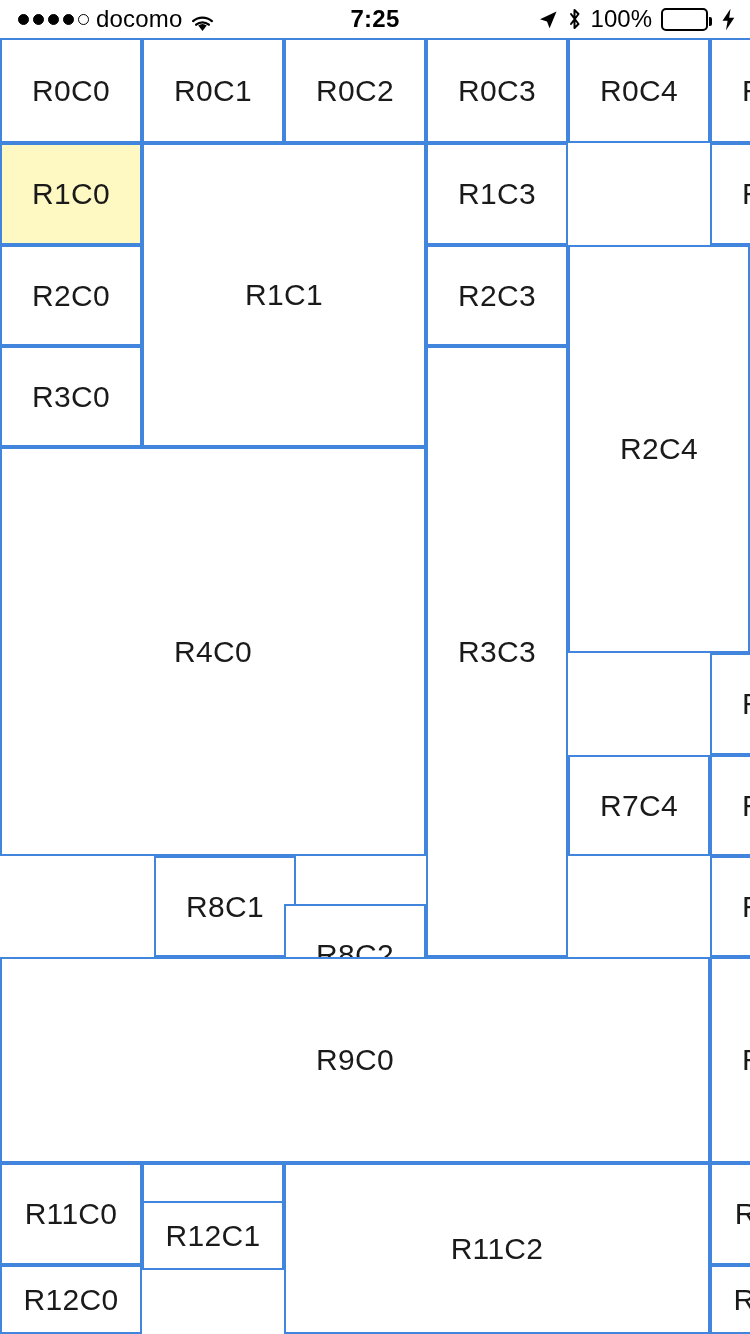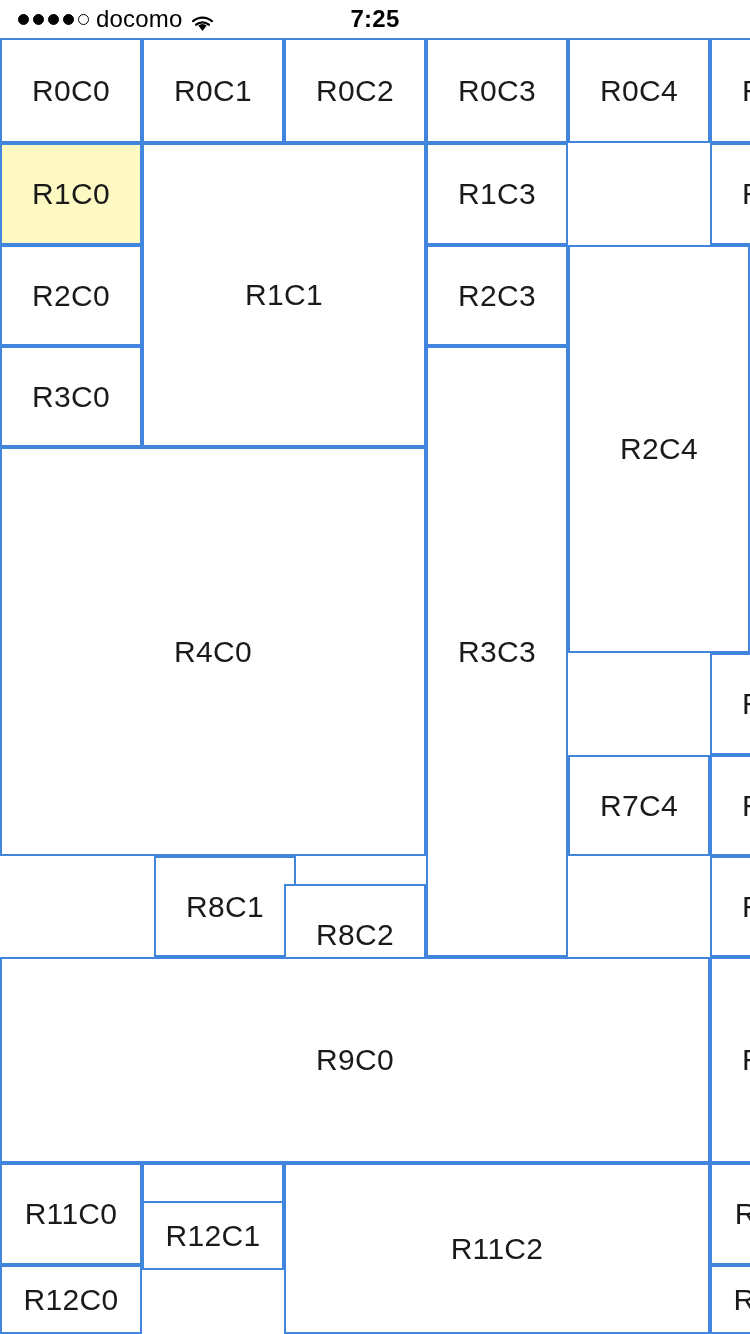--- a/index.html
+++ b/index.html
@@ -85,20 +85,41 @@
         <path d="M3.2 7.0 a15 15 0 0 1 19.6 0" stroke="#000" stroke-width="2.4" fill="none" stroke-linecap="round"></path>
         <path d="M6.4 10.7 a10.4 10.4 0 0 1 13.2 0" stroke="#000" stroke-width="2.4" fill="none" stroke-linecap="round"></path>
       </svg>
     </span>
   </div>
 
   <div id="status-center">
     <span>7:25</span>
   </div>
 
+  <div id="status-right">
+    <span class="loc-icon">
+      <svg viewBox="0 0 20 20" width="20" height="20">
+        <path d="M18.5 1.6 L2.0 9.2 L9.0 11.4 L11.6 18.3 Z" fill="#000"></path>
+      </svg>
+    </span>
+    <span class="bt-icon">
+      <svg viewBox="0 0 15 22" width="15" height="22">
+        <path d="M4 6 L11.5 16 L7.5 20 L7.5 2 L11.5 6 L4 16" stroke="#000" stroke-width="2" fill="none" stroke-linejoin="round" stroke-linecap="round"></path>
+      </svg>
+    </span>
+    <span id="battery-pct">100%</span>
+    <span class="battery">
+      <span class="battery-fill"></span>
+    </span>
+    <span class="bolt-icon">
+      <svg viewBox="0 0 15 23" width="15" height="23">
+        <path d="M9.5 0.8 L1.5 12.8 L6.6 12.8 L5.0 22.2 L13.3 9.8 L8.2 9.8 Z" fill="#000"></path>
+      </svg>
+    </span>
+  </div>
 
 </div>
 
 <div id="grid-surface">
     <div class="cell" style="left: 0px; top: 0px; width: 142px; height: 105px; border-color: rgb(66, 133, 221); background: rgb(255, 255, 255); color: rgb(26, 26, 26);">
       <span>R0C0</span>
     </div>
     <div class="cell" style="left: 142px; top: 0px; width: 142px; height: 105px; border-color: rgb(66, 133, 221); background: rgb(255, 255, 255); color: rgb(26, 26, 26);">
       <span>R0C1</span>
     </div>
@@ -149,21 +170,21 @@
     </div>
     <div class="cell" style="left: 568px; top: 717px; width: 142px; height: 101px; border-color: rgb(66, 133, 221); background: rgb(255, 255, 255); color: rgb(26, 26, 26);">
       <span>R7C4</span>
     </div>
     <div class="cell" style="left: 710px; top: 717px; width: 142px; height: 101px; border-color: rgb(66, 133, 221); background: rgb(255, 255, 255); color: rgb(26, 26, 26);">
       <span>R7C5</span>
     </div>
     <div class="cell" style="left: 154px; top: 818px; width: 142px; height: 101px; border-color: rgb(66, 133, 221); background: rgb(255, 255, 255); color: rgb(26, 26, 26);">
       <span>R8C1</span>
     </div>
-    <div class="cell" style="left: 284px; top: 846px; width: 142px; height: 101px; border-color: rgb(66, 133, 221); background: rgb(255, 255, 255); color: rgb(26, 26, 26);">
+    <div class="cell" style="left: 284px; top: 866px; width: 142px; height: 101px; border-color: rgb(66, 133, 221); background: rgb(255, 255, 255); color: rgb(26, 26, 26);">
       <span>R8C2</span>
     </div>
     <div class="cell" style="left: 710px; top: 818px; width: 142px; height: 101px; border-color: rgb(66, 133, 221); background: rgb(255, 255, 255); color: rgb(26, 26, 26);">
       <span>R8C5</span>
     </div>
     <div class="cell" style="left: 0px; top: 919px; width: 710px; height: 206px; border-color: rgb(66, 133, 221); background: rgb(255, 255, 255); color: rgb(26, 26, 26);">
       <span>R9C0</span>
     </div>
     <div class="cell" style="left: 710px; top: 919px; width: 142px; height: 206px; border-color: rgb(66, 133, 221); background: rgb(255, 255, 255); color: rgb(26, 26, 26);">
       <span>R9C5</span>

